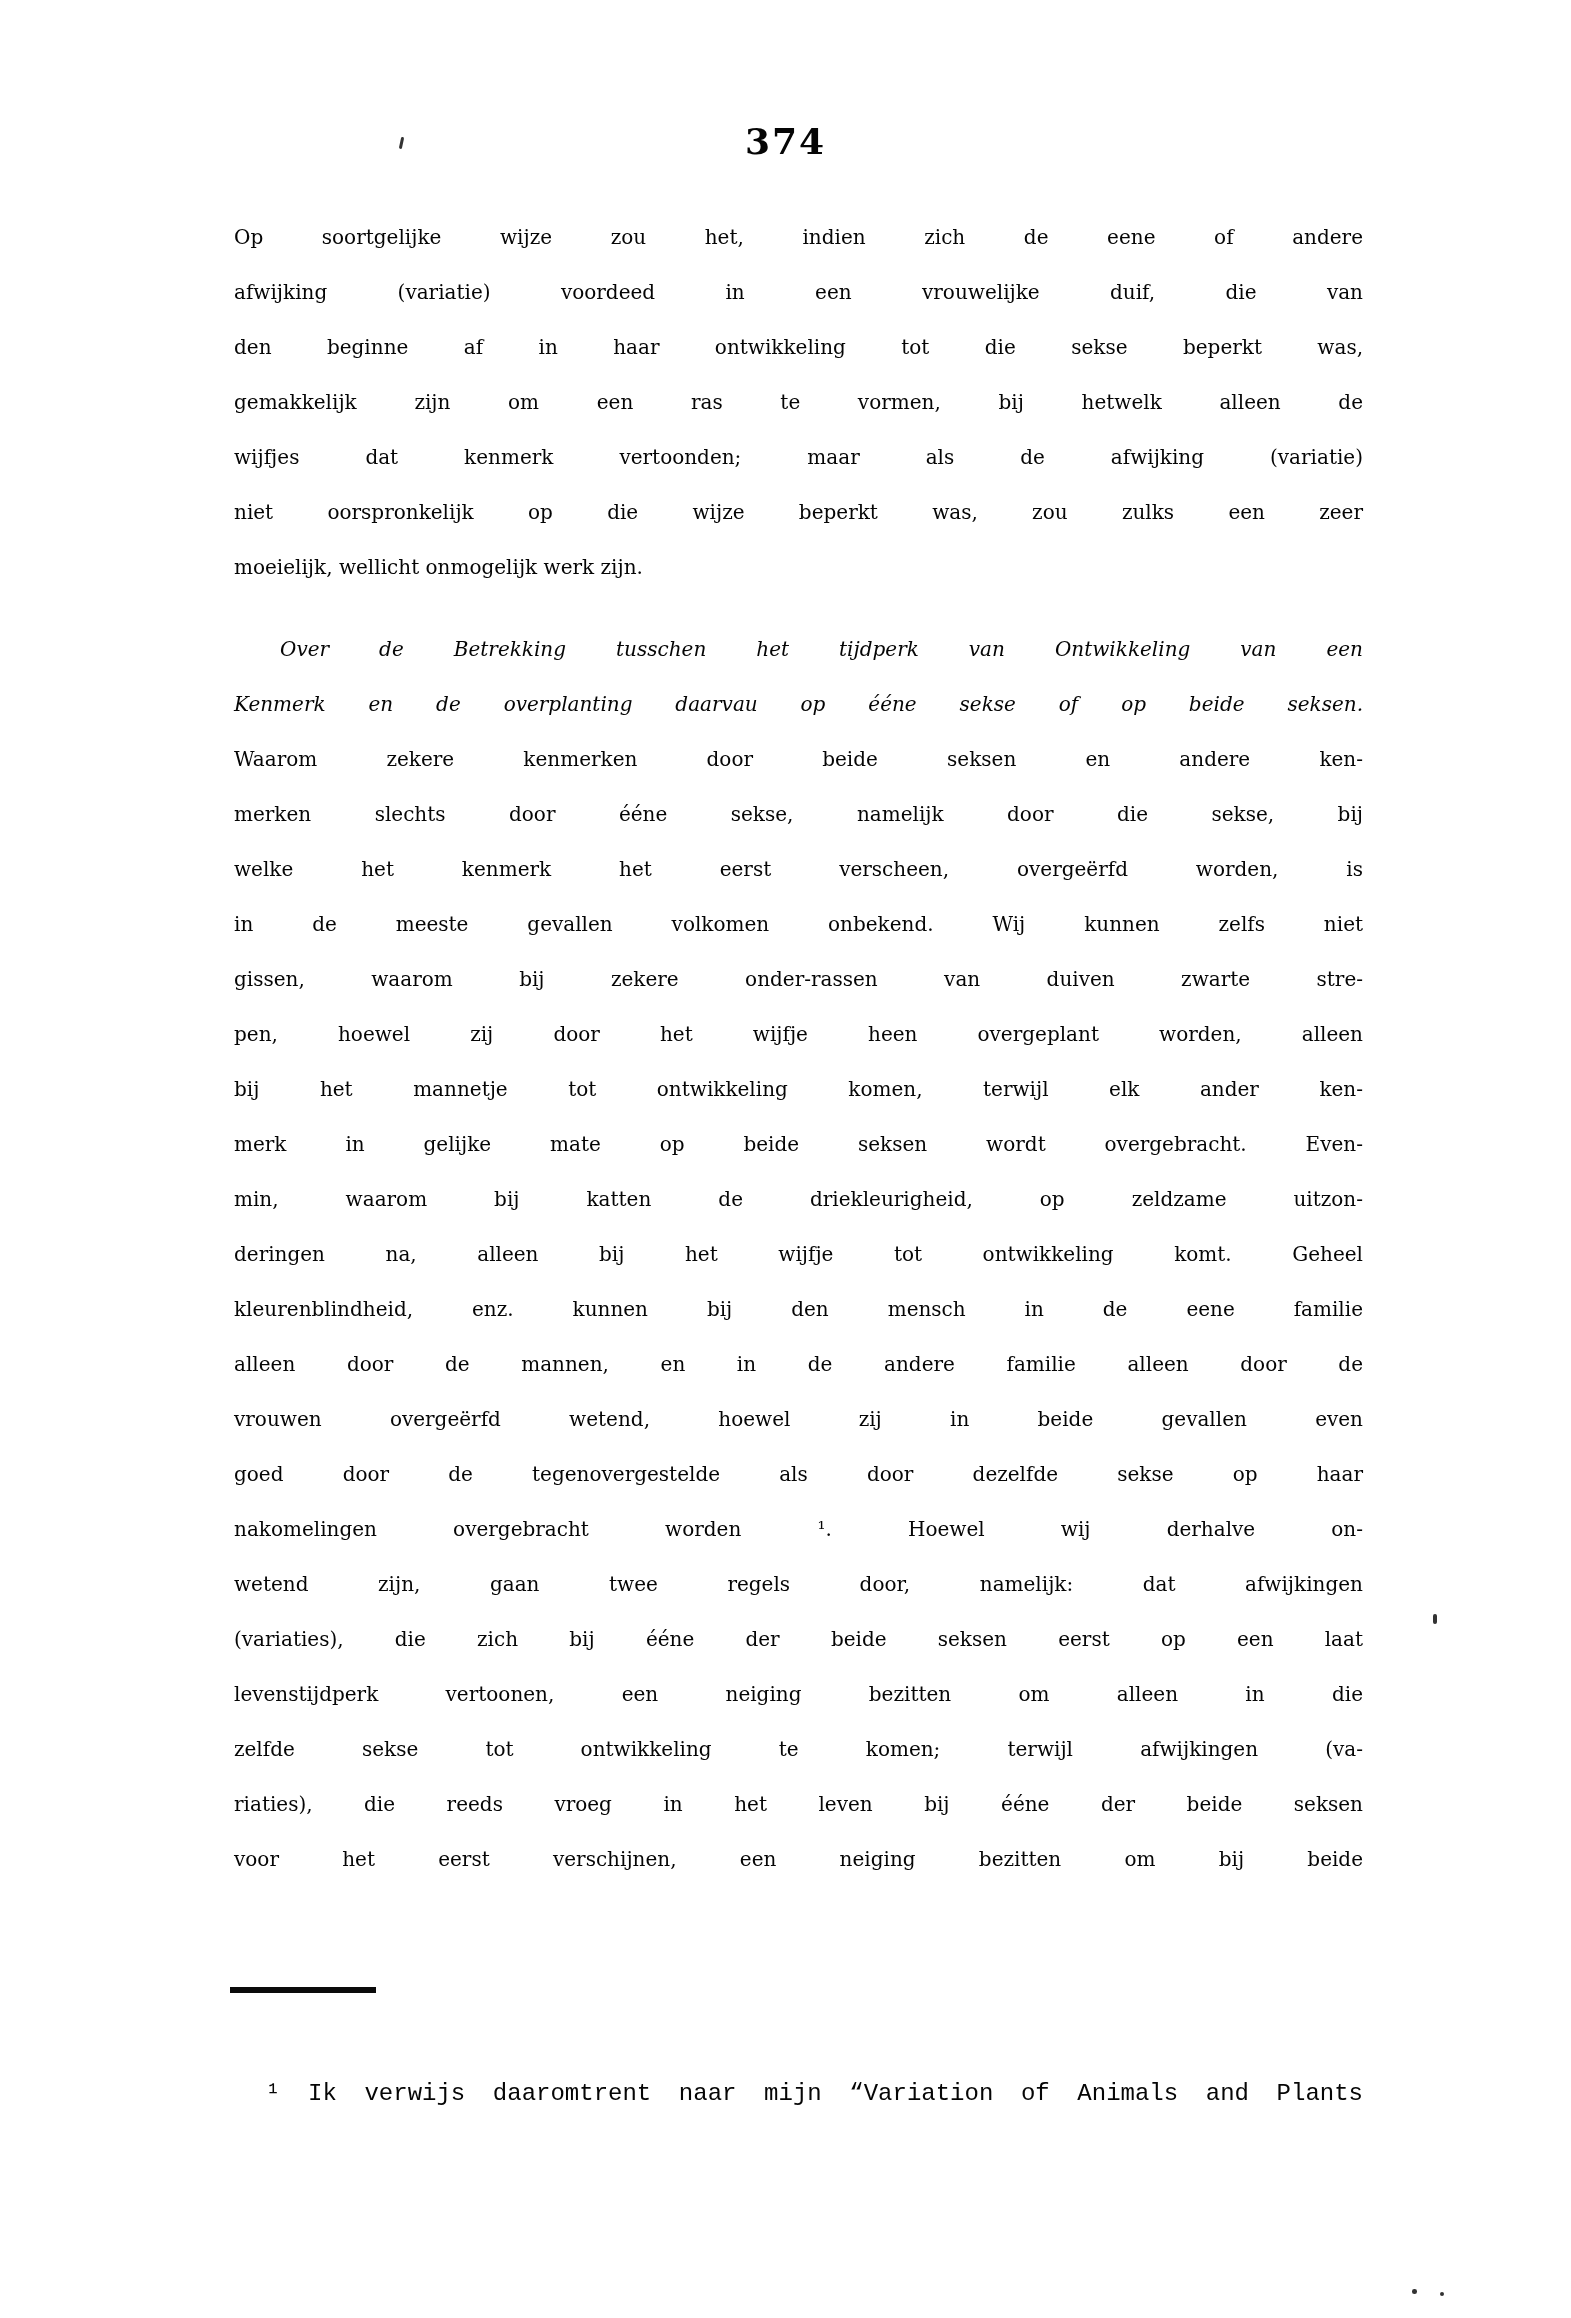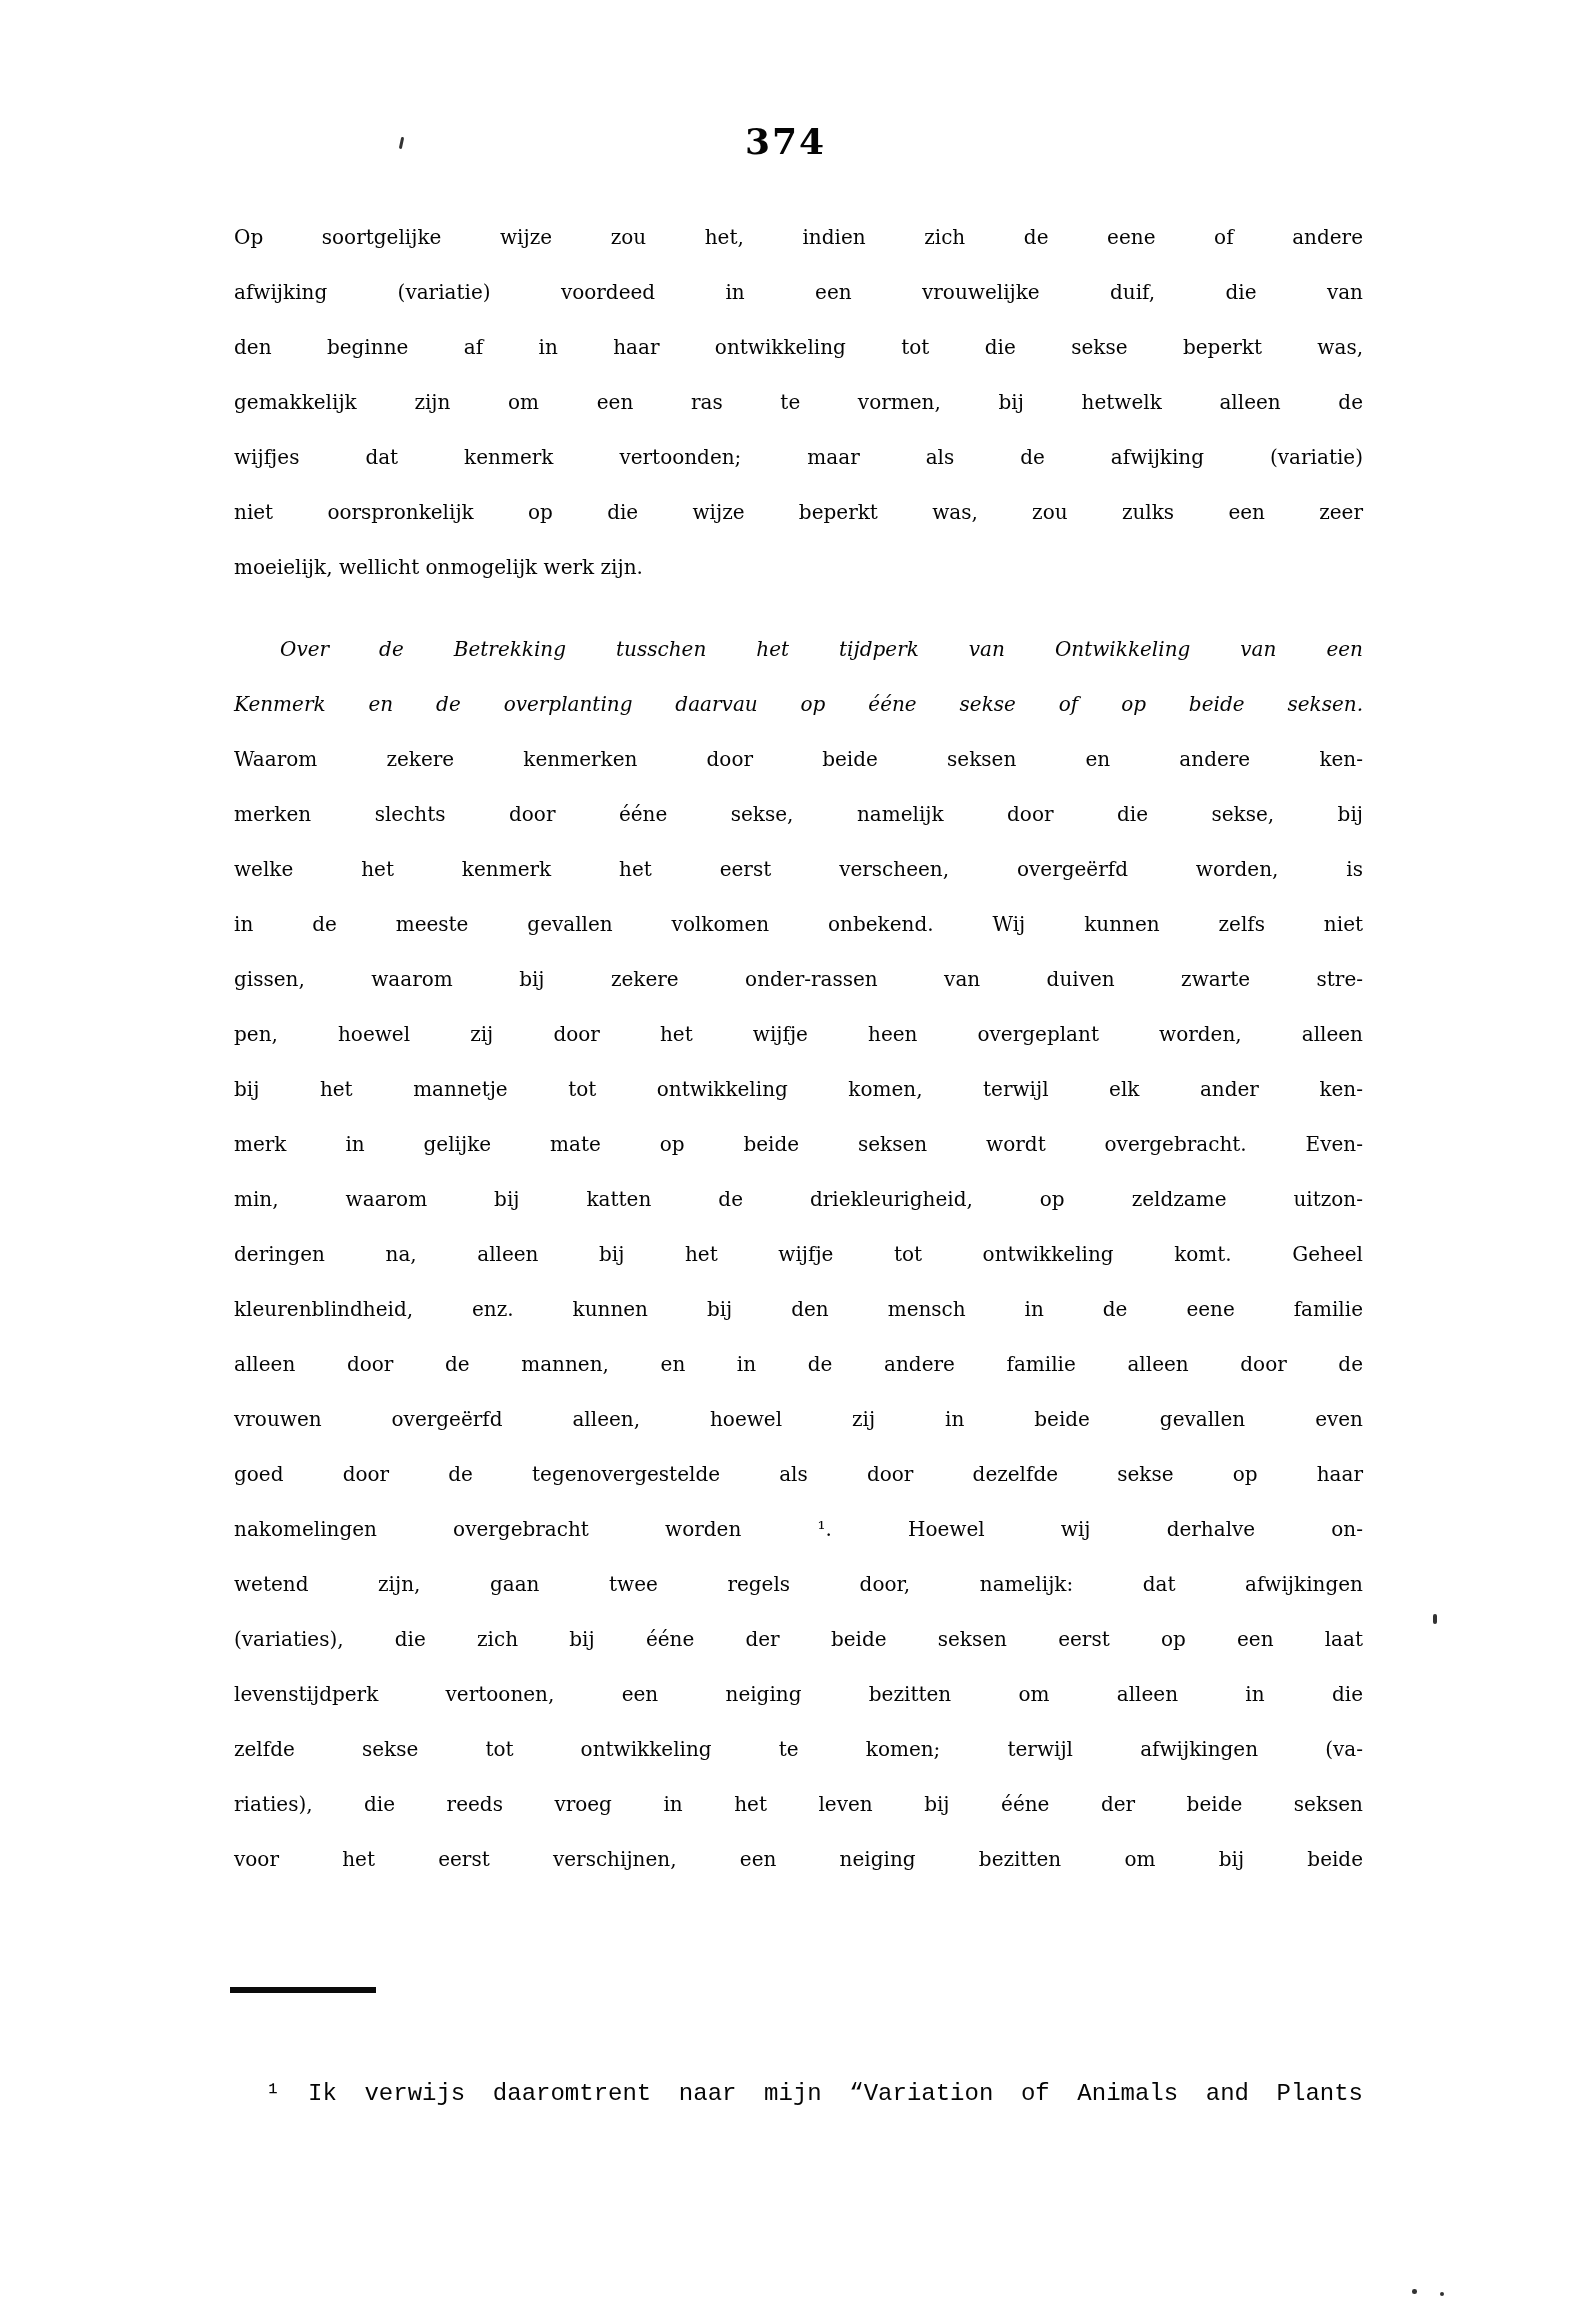--- a/index.html
+++ b/index.html
@@ -109,21 +109,21 @@
     <span class="line">welke het kenmerk het eerst verscheen, overgeërfd worden, is</span>
     <span class="line">in de meeste gevallen volkomen onbekend. Wij kunnen zelfs niet</span>
     <span class="line">gissen, waarom bij zekere onder-rassen van duiven zwarte stre-</span>
     <span class="line">pen, hoewel zij door het wijfje heen overgeplant worden, alleen</span>
     <span class="line">bij het mannetje tot ontwikkeling komen, terwijl elk ander ken-</span>
     <span class="line">merk in gelijke mate op beide seksen wordt overgebracht. Even-</span>
     <span class="line">min, waarom bij katten de driekleurigheid, op zeldzame uitzon-</span>
     <span class="line">deringen na, alleen bij het wijfje tot ontwikkeling komt. Geheel</span>
     <span class="line">kleurenblindheid, enz. kunnen bij den mensch in de eene familie</span>
     <span class="line">alleen door de mannen, en in de andere familie alleen door de</span>
-    <span class="line">vrouwen overgeërfd alleen, hoewel zij in beide gevallen even</span>
+    <span class="line">vrouwen overgeërfd wetend, hoewel zij in beide gevallen even</span>
     <span class="line">goed door de tegenovergestelde als door dezelfde sekse op haar</span>
     <span class="line">nakomelingen overgebracht worden ¹. Hoewel wij derhalve on-</span>
     <span class="line">wetend zijn, gaan twee regels door, namelijk: dat afwijkingen</span>
     <span class="line">(variaties), die zich bij ééne der beide seksen eerst op een laat</span>
     <span class="line">levenstijdperk vertoonen, een neiging bezitten om alleen in die</span>
     <span class="line">zelfde sekse tot ontwikkeling te komen; terwijl afwijkingen (va-</span>
     <span class="line">riaties), die reeds vroeg in het leven bij ééne der beide seksen</span>
     <span class="line">voor het eerst verschijnen, een neiging bezitten om bij beide</span>
   </div>
 

